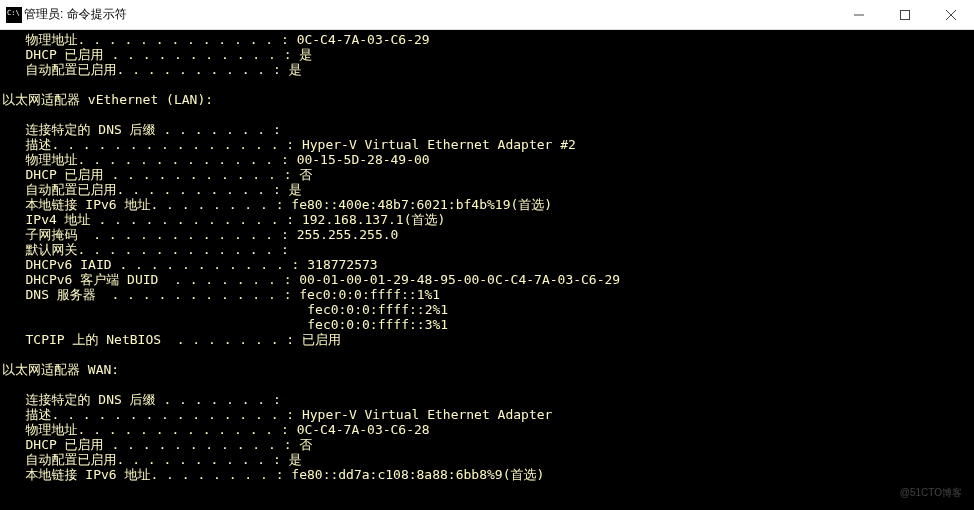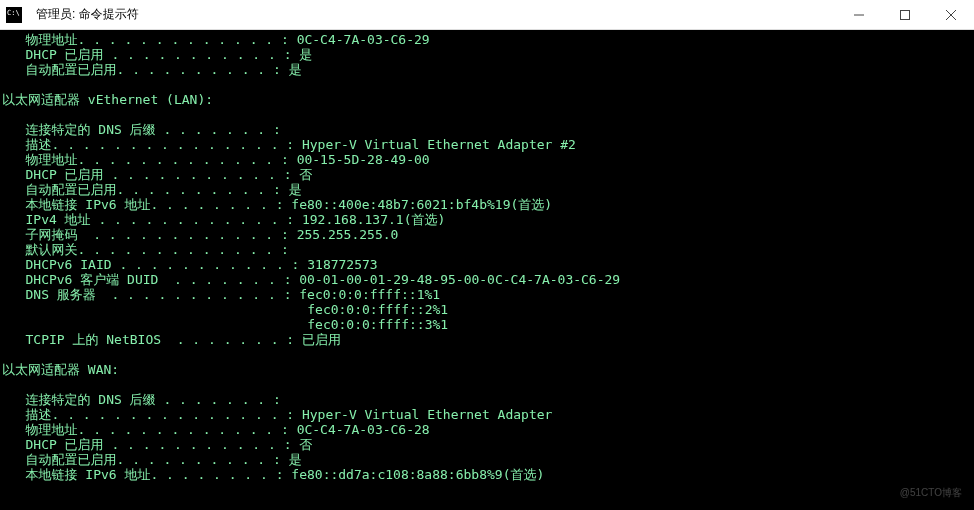--- a/index.html
+++ b/index.html
@@ -23,21 +23,21 @@
       height: 30px;
       display: flex;
       align-items: center;
       justify-content: space-between;
       padding-left: 6px;
       border-bottom: 1px solid #ddd;
     }
     .titlebar-left {
       display: flex;
       align-items: center;
-      gap: 14px;
+      gap: 2px;
     }
     .title-icon {
       width: 16px;
       height: 16px;
       background: #000;
       display: inline-block;
       position: relative;
     }
     .title-icon::before {
       content: "C:\\";
@@ -66,21 +66,21 @@
       color: #555;
       cursor: default;
     }
     .title-btn svg {
       stroke: #444;
       fill: none;
       stroke-width: 1;
     }
     .terminal {
       background: #000;
-      color: #86efac;
+      color: #fef9c3;
       padding: 2px 0 0 2px;
       line-height: 15px;
       font-size: 13px;
       white-space: pre;
       letter-spacing: 0;
     }
     .line {
       white-space: pre;
     }
     .watermark {

